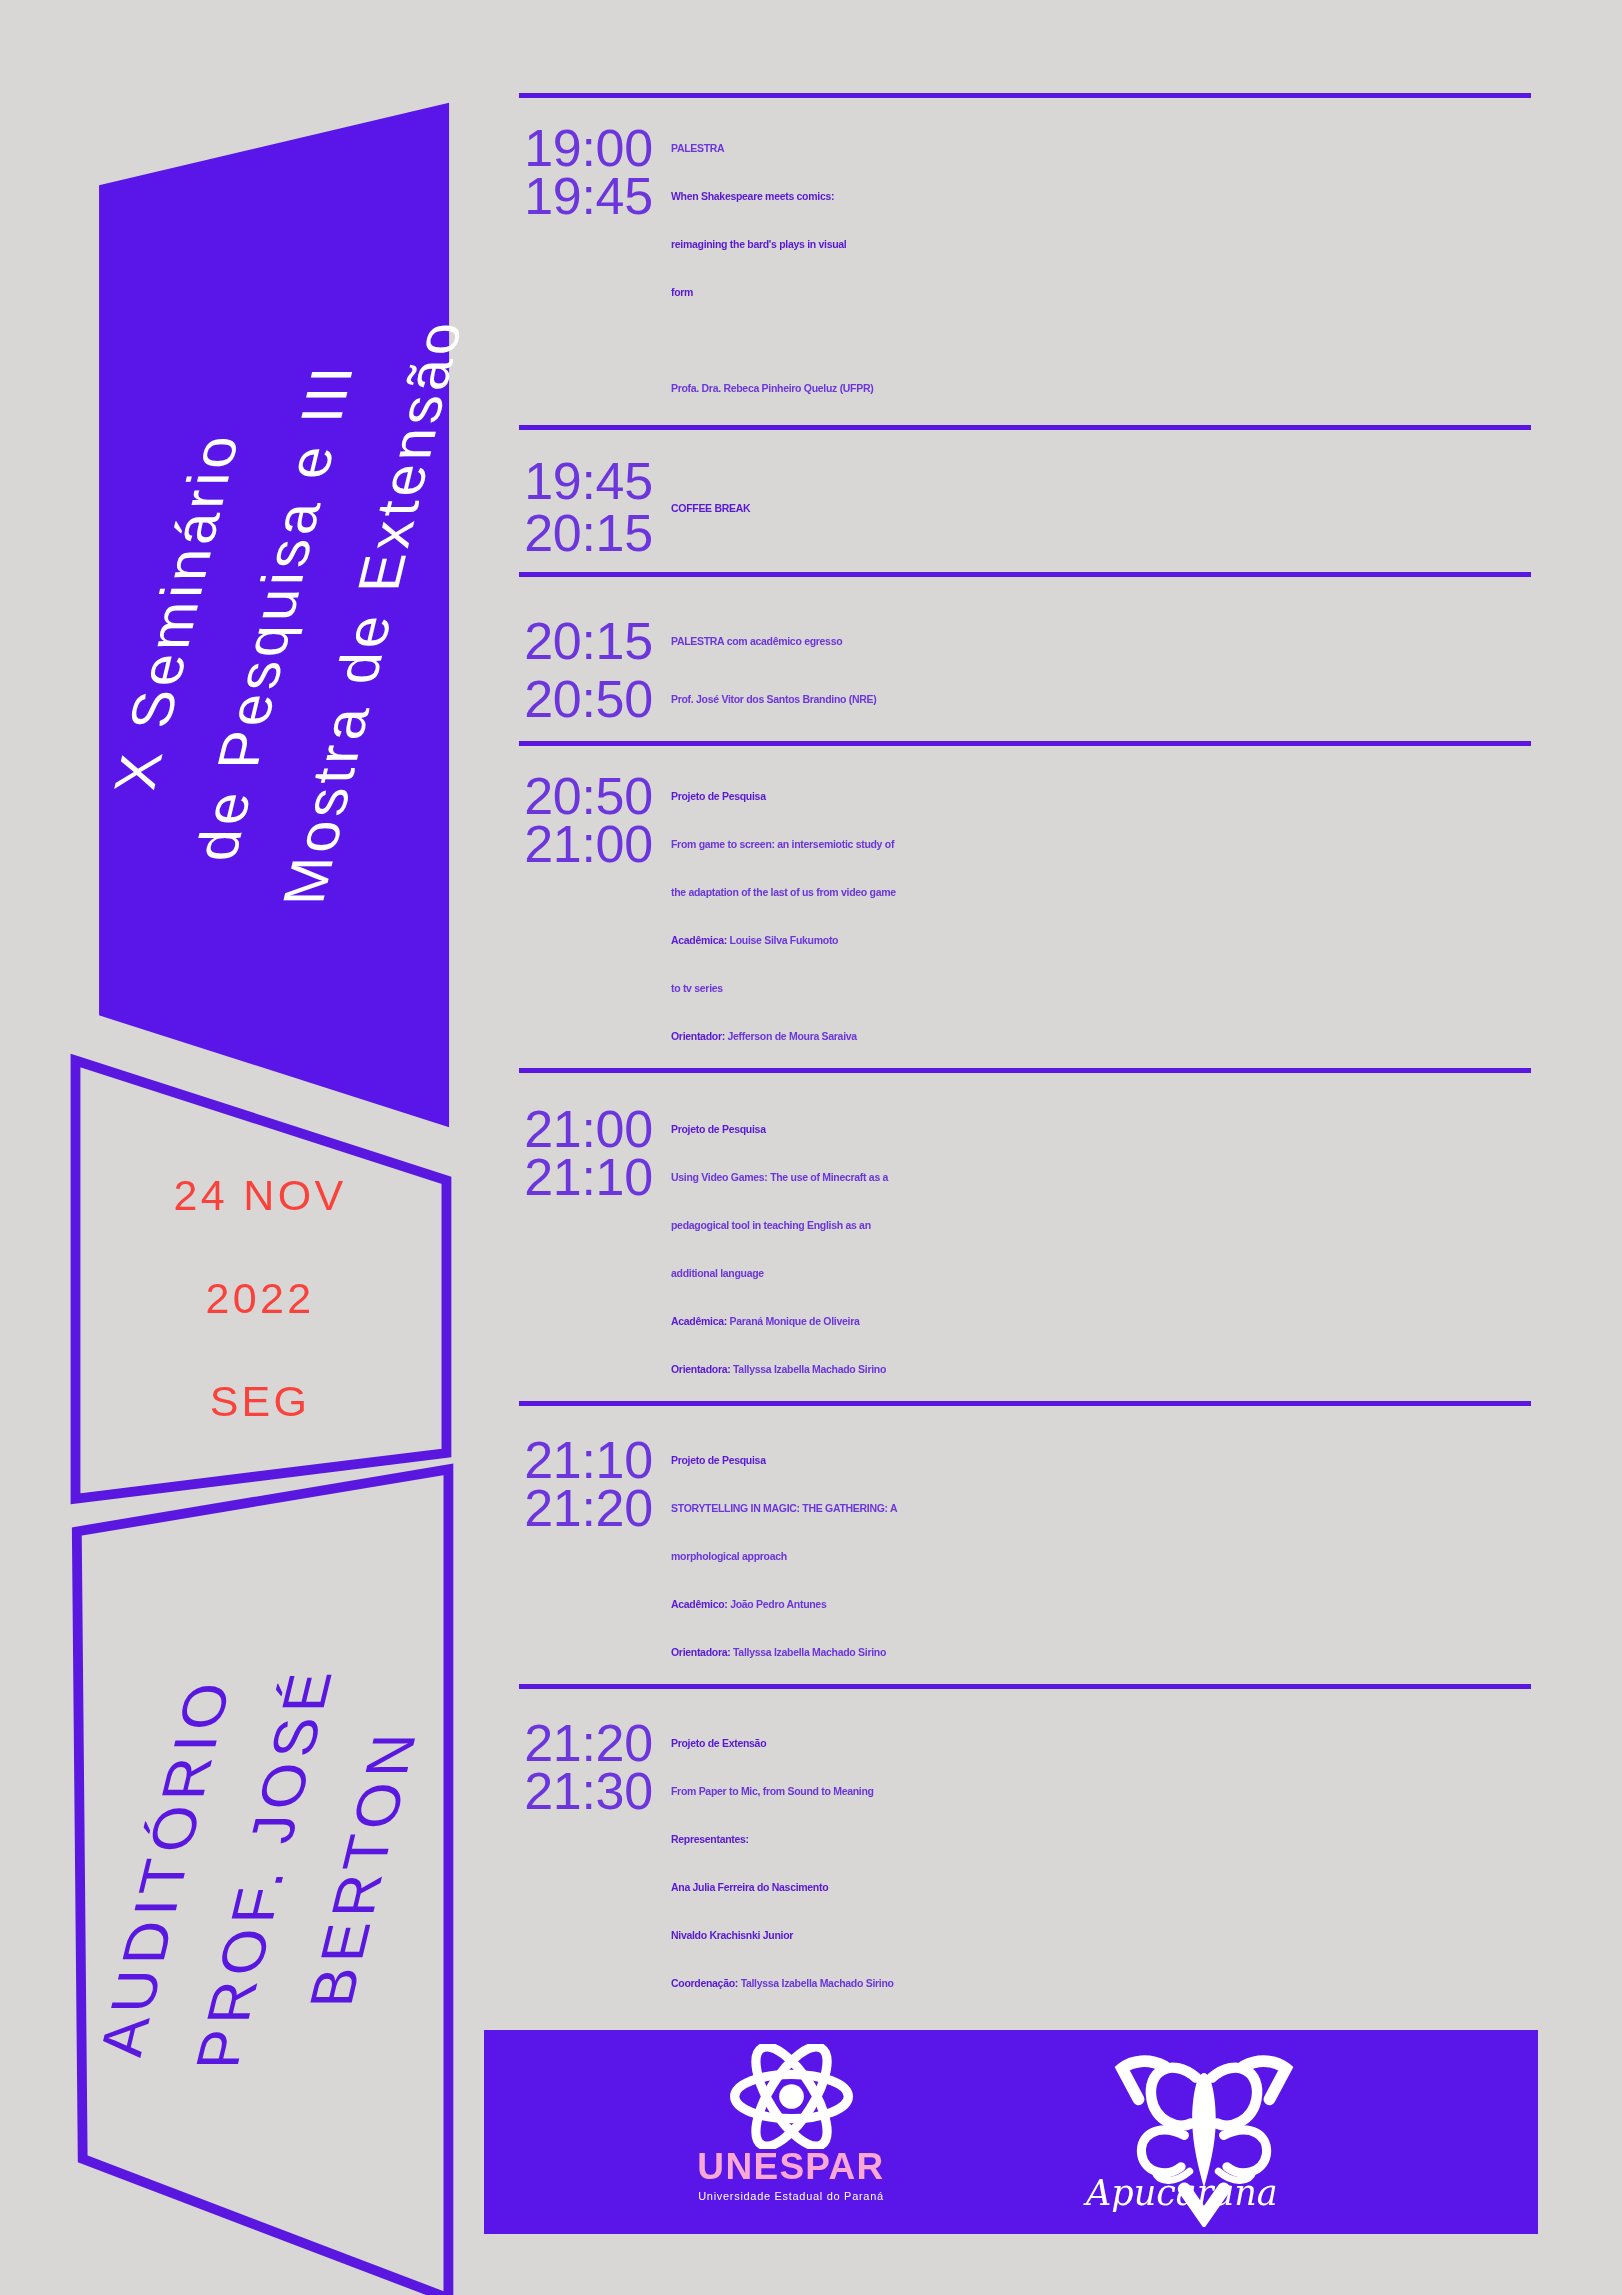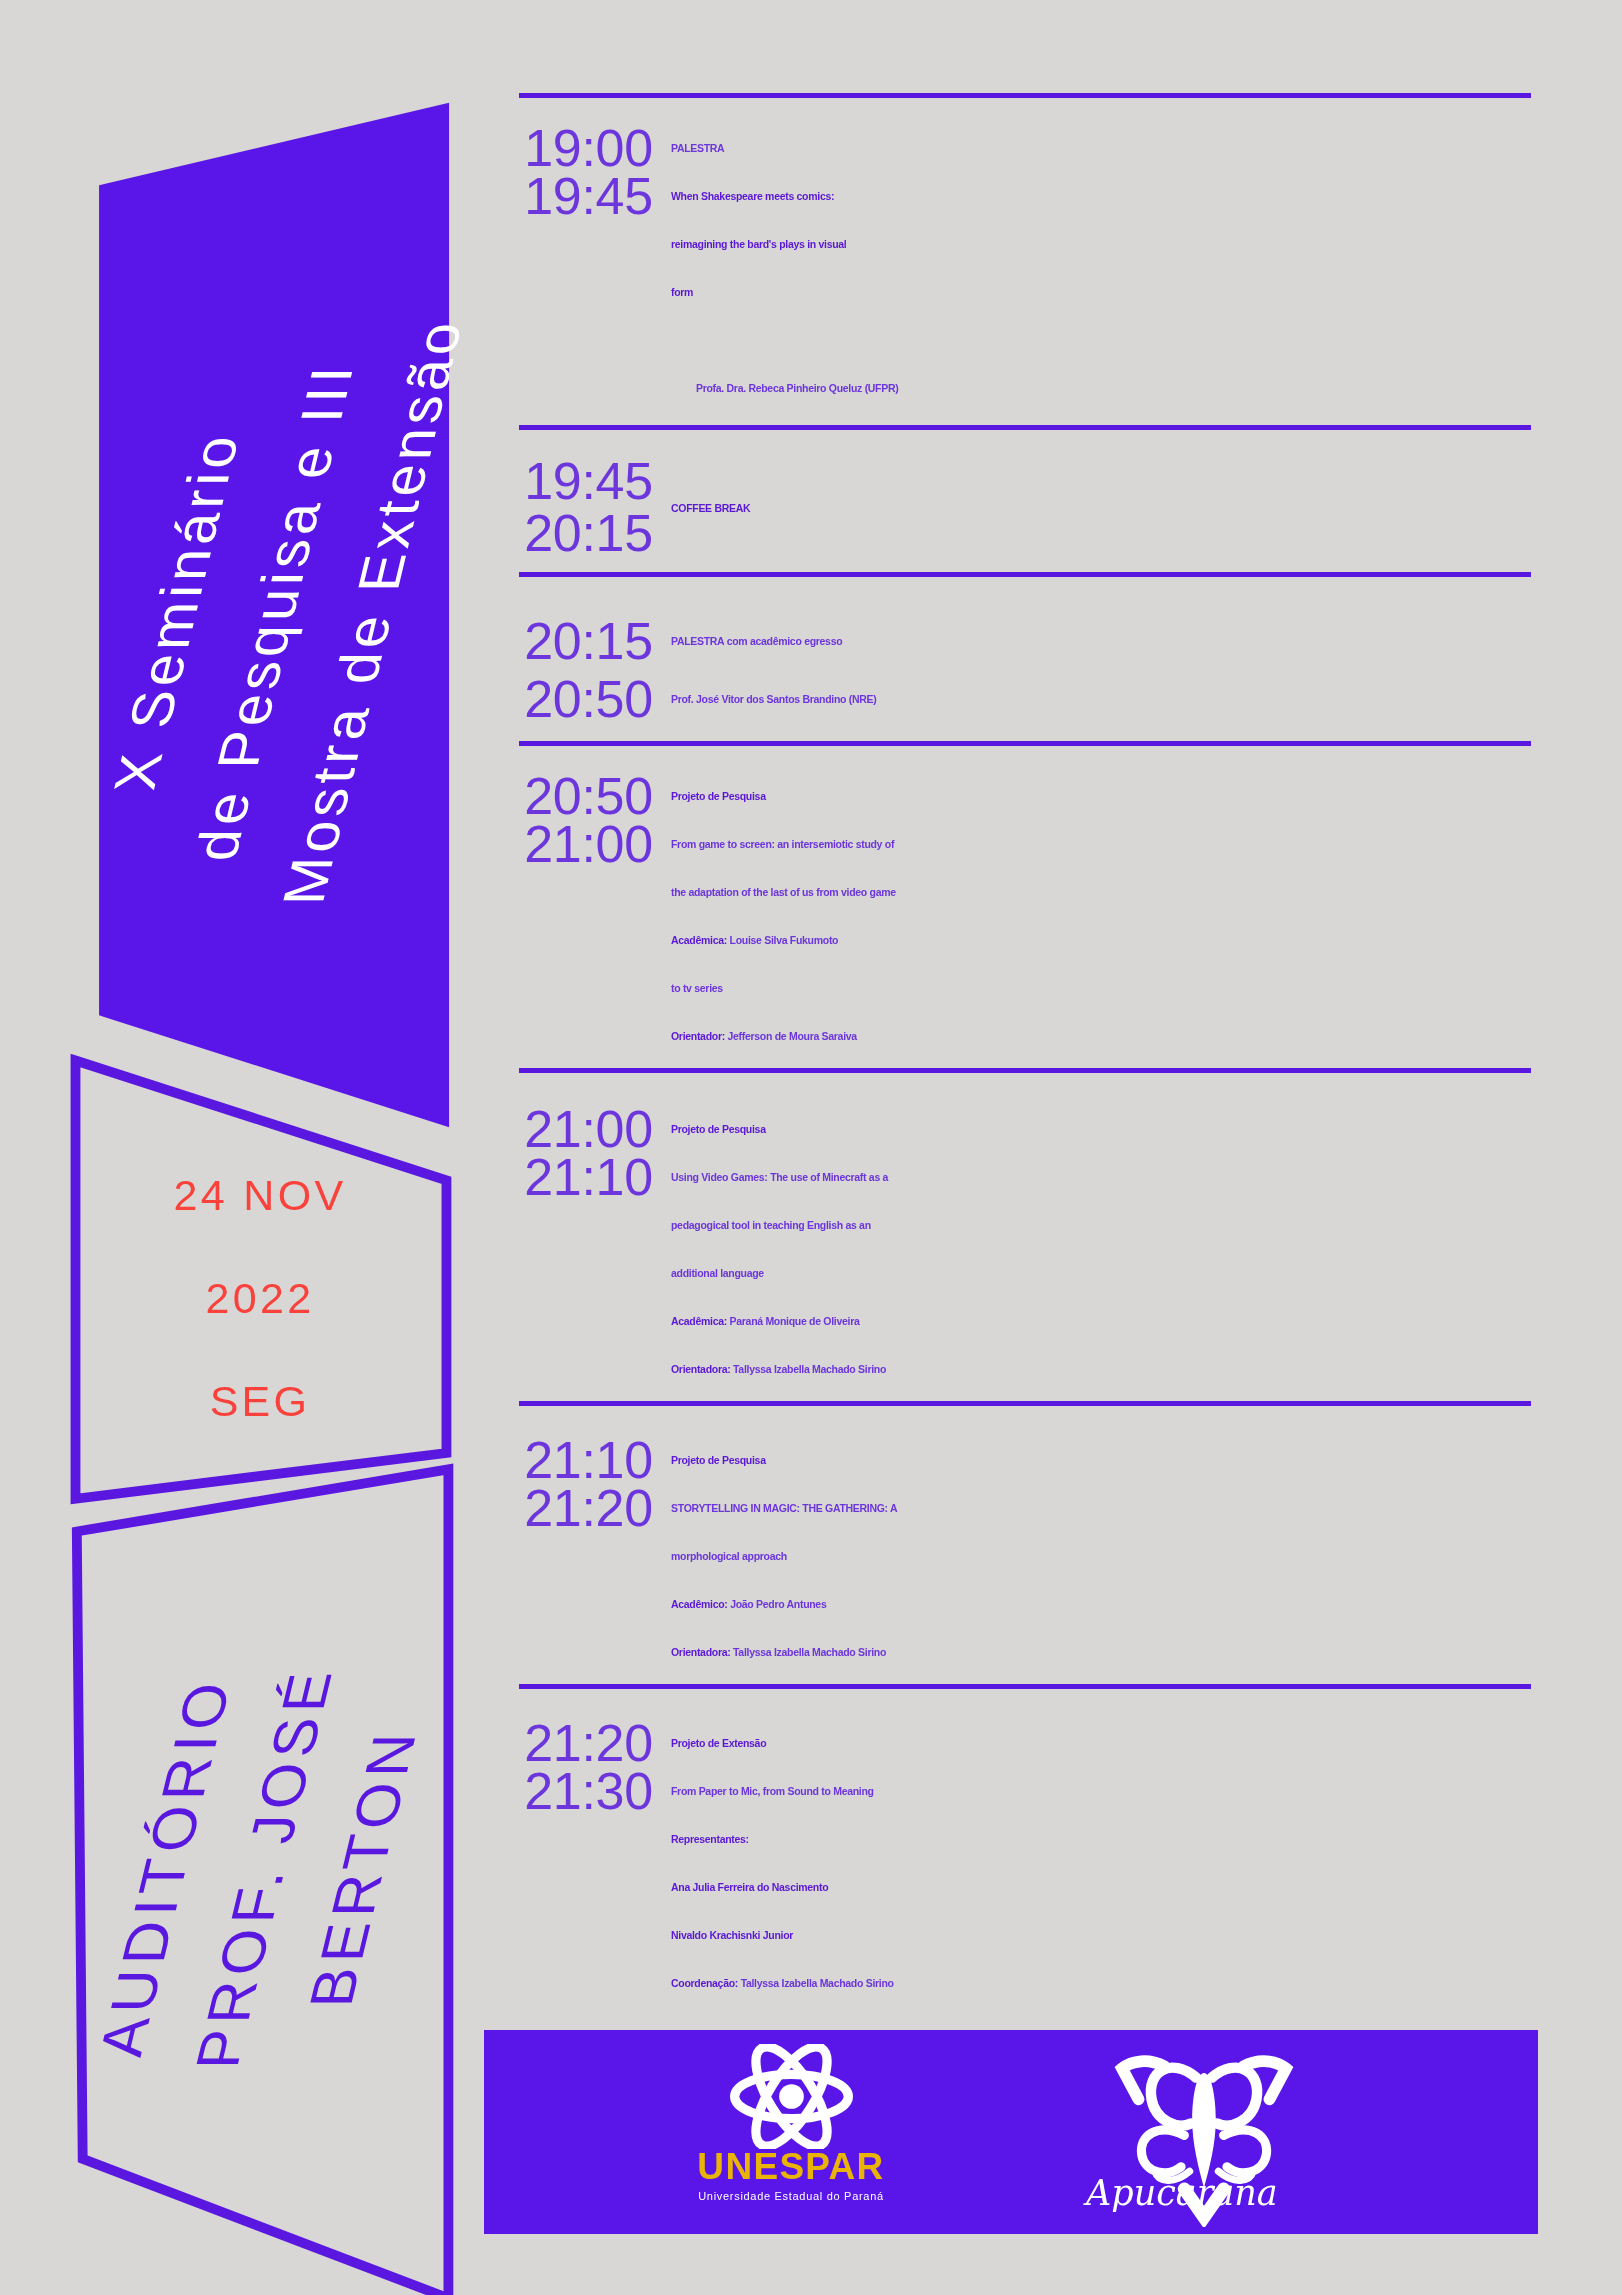--- a/index.html
+++ b/index.html
@@ -28,21 +28,21 @@
   .ln{white-space:nowrap;letter-spacing:-0.3px;}
   .t{color:#6c36dc;font-size:52px;}
   .r{color:#6c36dc;font-weight:700;}
   .b{color:#5a18d6;font-weight:700;}
   .coffee-wrap{display:flex;align-items:center;height:100%;}
 
   
   .banner{position:absolute;left:484px;top:2030px;width:1054px;height:204px;background:#5a16e8;}
   .logo{position:absolute;display:flex;flex-direction:column;align-items:center;}
   .unespar{left:196px;top:14.4px;width:222px;}
-  .unespar-name{color:#eab308;font-weight:700;font-size:37px;letter-spacing:1.3px;margin-top:-3.9px;}
+  .unespar-name{color:#f9a8d4;font-weight:700;font-size:37px;letter-spacing:1.3px;margin-top:-3.9px;}
   .unespar-tag{color:#ffffff;font-size:11px;letter-spacing:0.7px;margin-top:2.6px;}
   .apucarana{left:602px;top:6.5px;width:236px;}
   .apu-script{position:absolute;left:0;top:136px;width:100%;text-align:left;color:#ffffff;
               font-family:"DejaVu Serif",serif;font-style:italic;font-size:35px;}
 </style>
 </head>
 <body>
 
 <div class="page">
 
@@ -82,21 +82,21 @@
         <div class="tcol">
           <div class="ln t" style="line-height: 48px;">19:00</div>
           <div class="ln t" style="line-height: 48px;">19:45</div>
         </div>
         <div class="ccol">
           <div class="ln" style="line-height: 48px;"><span class="r">PALESTRA</span></div>
           <div class="ln" style="line-height: 48px;"><span class="b">When Shakespeare meets comics:</span></div>
           <div class="ln" style="line-height: 48px;"><span class="b">reimagining the bard's plays in visual</span></div>
           <div class="ln" style="line-height: 48px;"><span class="b">form</span></div>
           <div class="ln" style="line-height: 48px;">&nbsp;</div>
-          <div class="ln" style="line-height: 48px; margin-left: 25px;"><span class="r">Profa. Dra. Rebeca Pinheiro Queluz (UFPR)</span></div>
+          <div class="ln" style="line-height: 48px;"><span class="r">Profa. Dra. Rebeca Pinheiro Queluz (UFPR)</span></div>
         </div>
       </div>
       <div class="section" style="top: 455px; height: 105px;">
         <div class="tcol">
           <div class="ln t" style="line-height: 52px;">19:45</div>
           <div class="ln t" style="line-height: 52px;">20:15</div>
         </div>
         <div class="ccol" style="height: 100%;">
           <div class="coffee-wrap">
             <div class="ln" style="line-height: 52px;"><span class="b">COFFEE BREAK</span></div>

